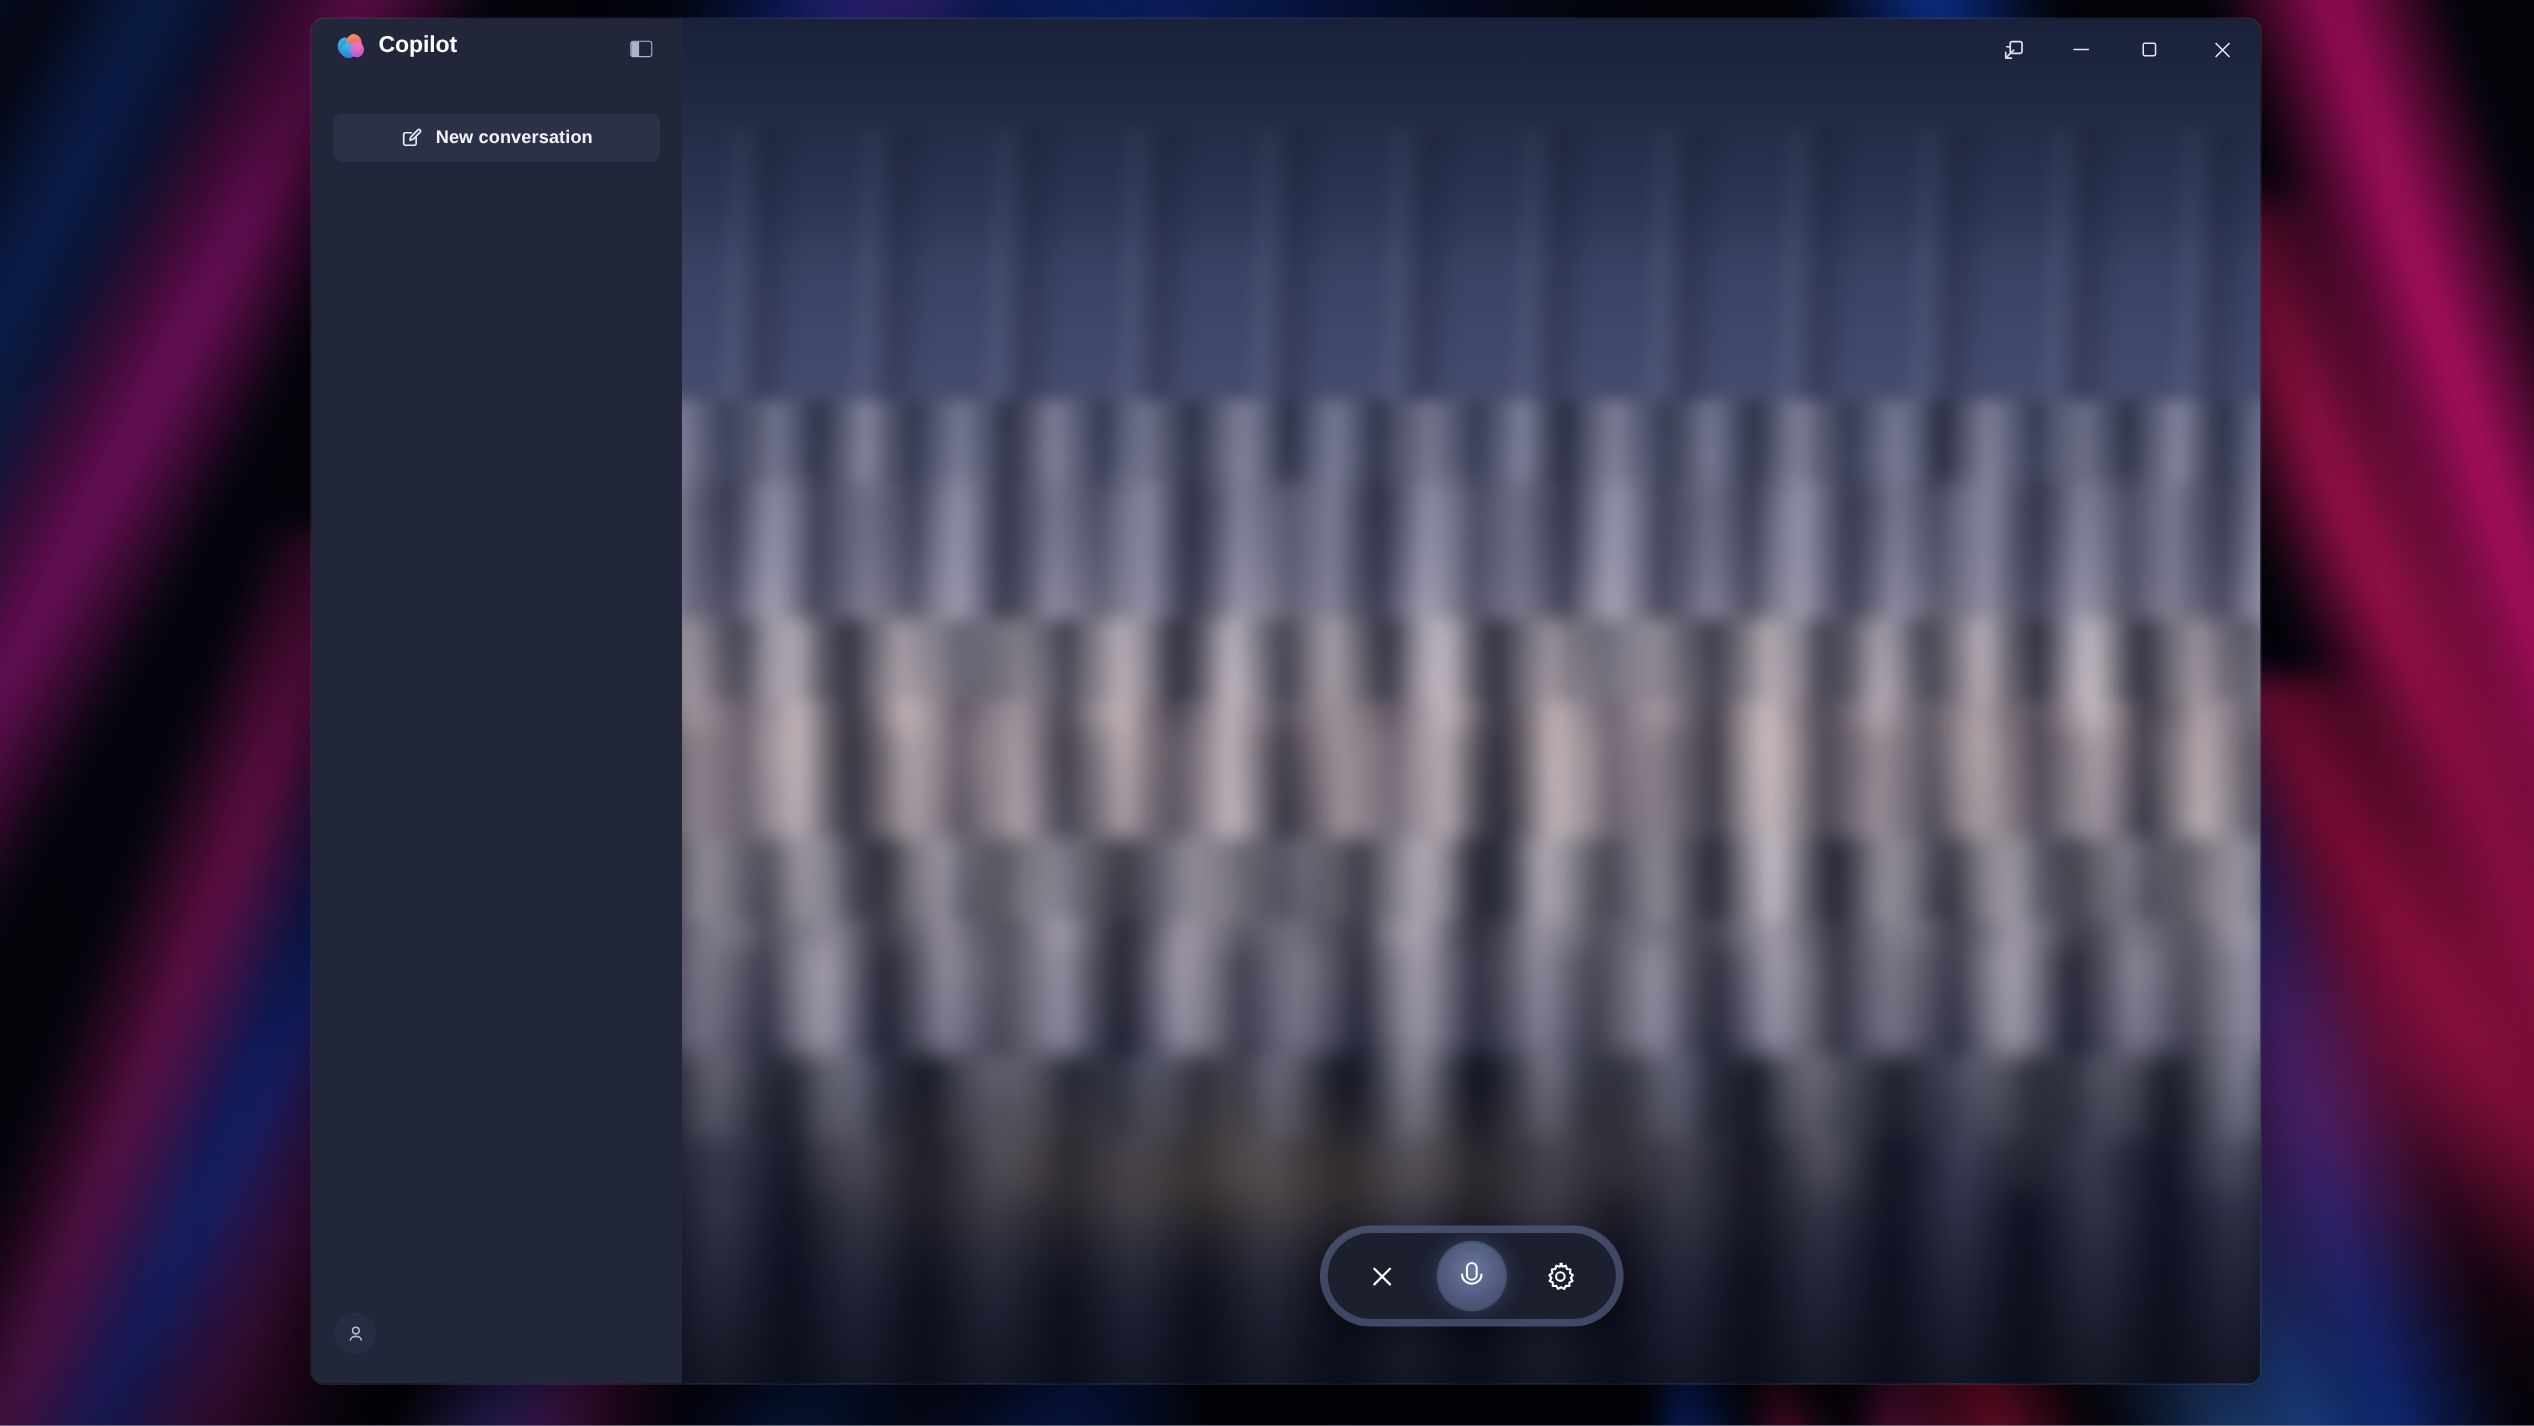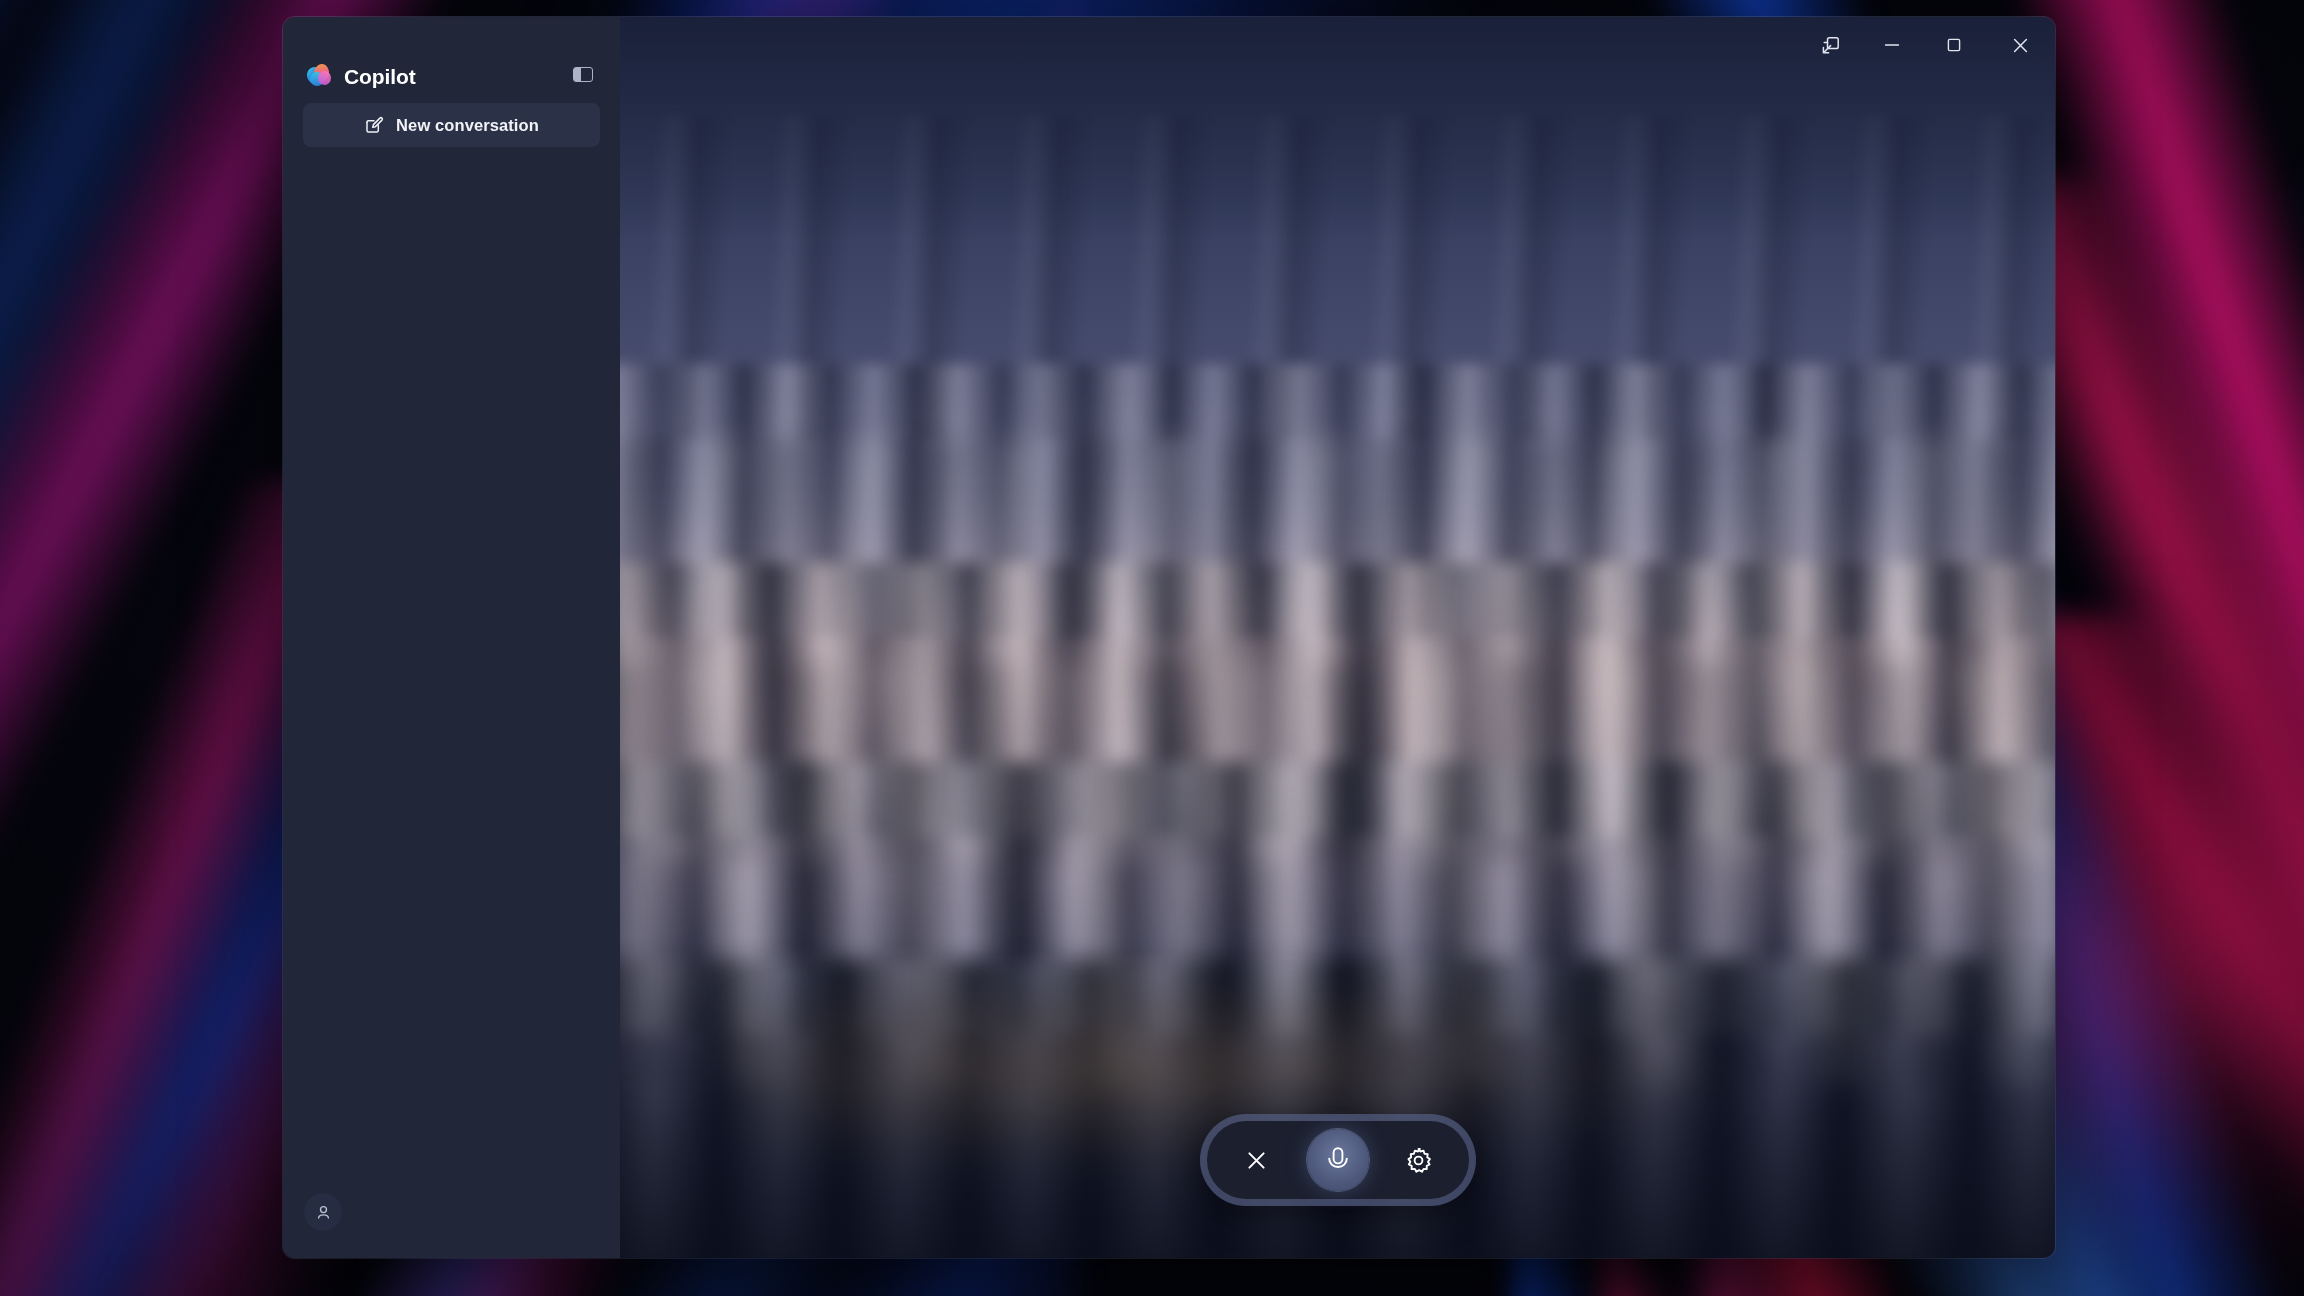--- a/index.html
+++ b/index.html
@@ -161,21 +161,21 @@
 
   
   #sidebar {
     width:337px; height:100%;
     background:#212639;
     position:relative;
     flex:0 0 337px;
   }
   .side-header {
     height:60px;
-    display:flex; align-items:flex-end;
+    display:flex; align-items:flex-start;
     padding:0 22px 0 24px;
     margin-top:12px;
   }
   .logo-mark {
     width:27px; height:27px;
     position:relative;
     flex:0 0 27px;
     margin-right:10px;
   }
   .logo-mark .blob {

